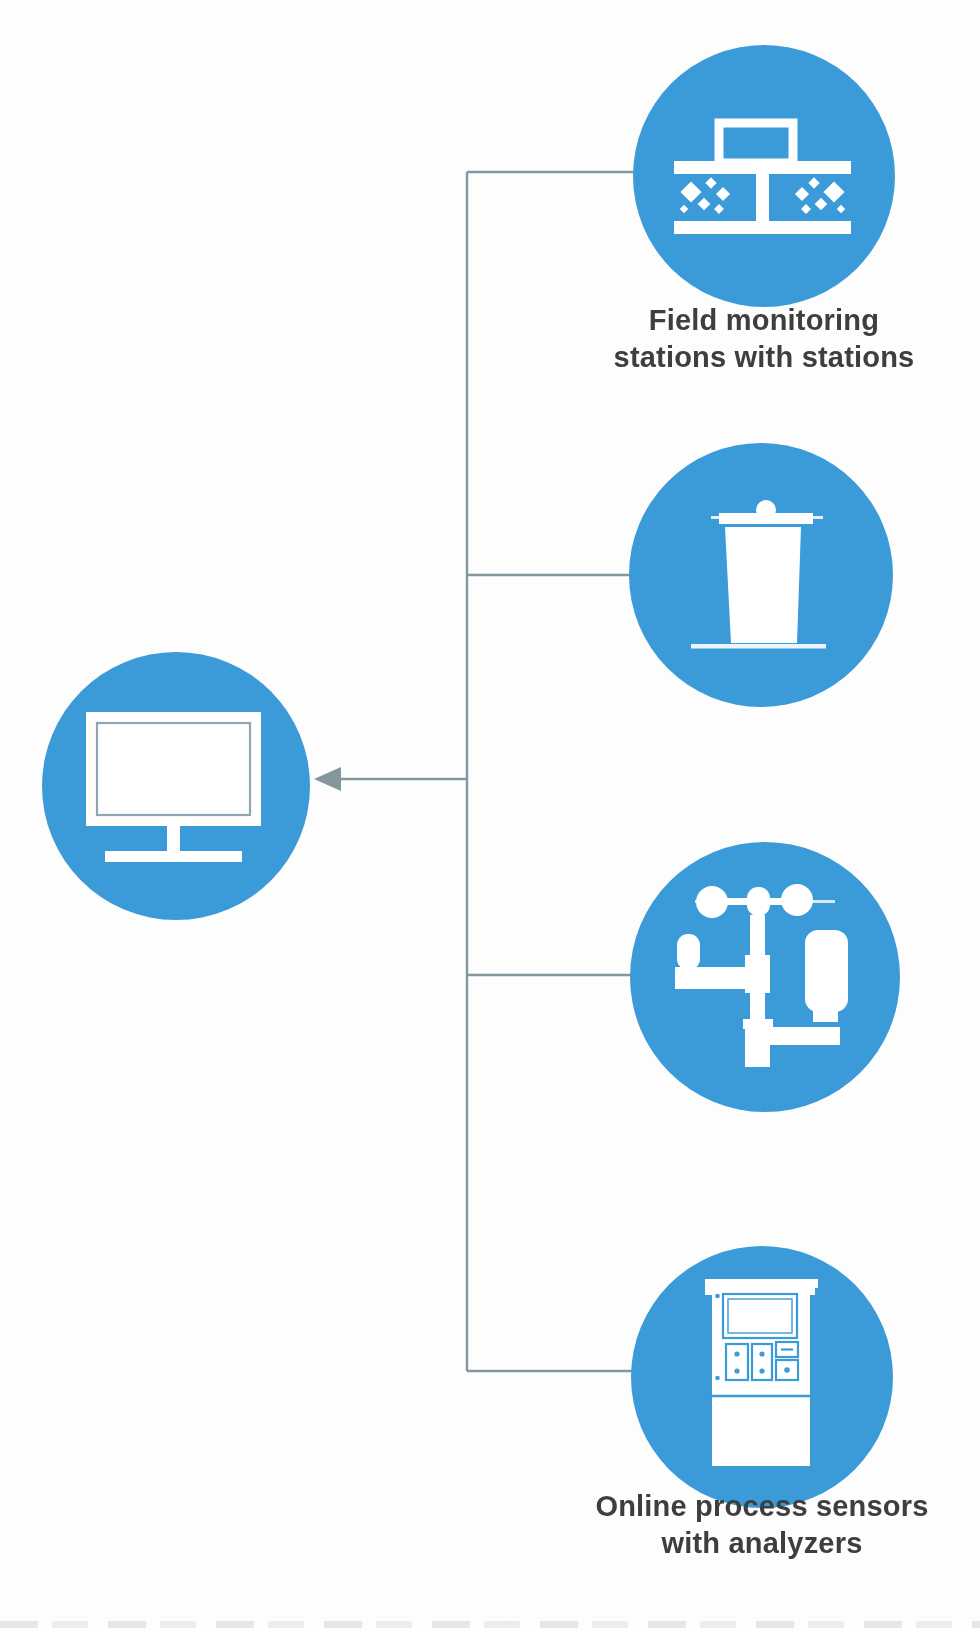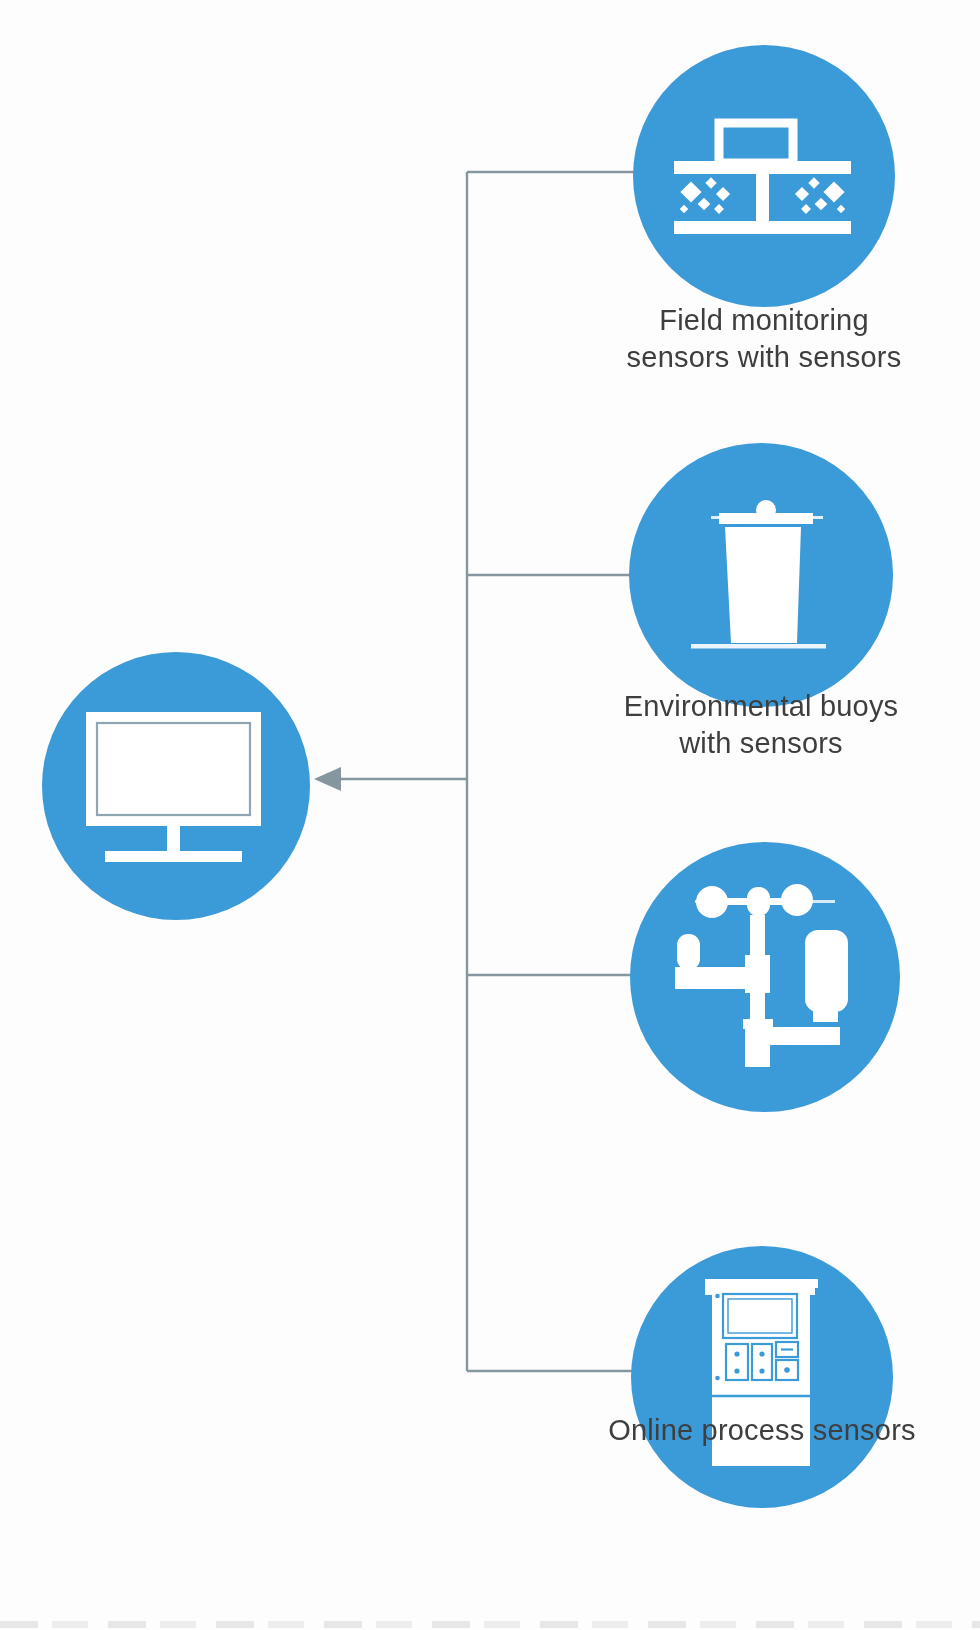--- a/index.html
+++ b/index.html
@@ -7,21 +7,21 @@
     position:relative;width:980px;height:1630px;background:#fdfdfd;overflow:hidden;
     font-family:"Liberation Sans",sans-serif;
   }
   .connectors{position:absolute;left:0;top:0;}
   .circle{
     position:absolute;border-radius:50%;background:#3b9ad8;
     display:flex;align-items:center;justify-content:center;
   }
   .label{
     position:absolute;text-align:center;color:#3e3e3e;
-    font-weight:400;font-size:29px;line-height:37px;letter-spacing:0.2px;
+    font-weight:700;font-size:29px;line-height:37px;letter-spacing:0.2px;
   }
   .bottom-strip{
     position:absolute;left:0;top:1621px;width:980px;height:7px;
     background:repeating-linear-gradient(90deg,
       rgba(175,180,184,0.30) 0 38px, rgba(255,255,255,0) 38px 52px,
       rgba(175,180,184,0.22) 52px 88px, rgba(255,255,255,0) 88px 108px);
   }
 </style>
 </head>
 <body>
@@ -66,35 +66,31 @@
         <rect x="136" y="63" width="8" height="8" transform="rotate(45 140 67)"></rect>
         <rect x="123" y="73" width="10" height="10" transform="rotate(45 128 78)"></rect>
         <rect x="142.5" y="83.5" width="9" height="9" transform="rotate(45 147 88)"></rect>
         <rect x="128.5" y="89.5" width="7" height="7" transform="rotate(45 132 93)"></rect>
         <rect x="164" y="90" width="6" height="6" transform="rotate(45 167 93)"></rect>
       </g>
     </svg>
   </div>
   <div class="label" style="left:564px;top:302px;width:400px;">
     <span>Field monitoring</span><br>
-    <span>sensors with sensors</span>
+    <span>stations with stations</span>
   </div>
 
   <div class="circle" style="left:629px;top:443px;width:264px;height:264px;">
     <svg width="140" height="150" viewBox="0 0 140 150">
       <circle cx="75" cy="10" r="10" fill="#ffffff"></circle>
       <rect x="20" y="16" width="112" height="3" fill="#ffffff" opacity="0.85"></rect>
       <rect x="28" y="13" width="94" height="11" fill="#ffffff"></rect>
       <polygon points="34,27 110,27 106,143 40,143" fill="#ffffff"></polygon>
       <rect x="0" y="144" width="135" height="4.5" fill="#ffffff" opacity="0.9"></rect>
     </svg>
-  </div>
-  <div class="label" style="left:561px;top:688px;width:400px;">
-    <span>Environmental buoys</span><br>
-    <span>with sensors</span>
   </div>
 
   <div class="circle" style="left:630px;top:842px;width:270px;height:270px;">
     <svg width="180" height="190" viewBox="0 0 180 190">
       <g fill="#ffffff">
         <rect x="20" y="18" width="140" height="3" opacity="0.8"></rect>
         <circle cx="37" cy="20" r="16"></circle>
         <circle cx="122" cy="18" r="16"></circle>
         <rect x="37" y="16" width="85" height="7"></rect>
         <rect x="72" y="5" width="23" height="29" rx="11"></rect>
@@ -131,18 +127,19 @@
         <circle cx="35" cy="77" r="2.6"></circle>
         <circle cx="35" cy="94" r="2.6"></circle>
         <circle cx="60" cy="77" r="2.6"></circle>
         <circle cx="60" cy="94" r="2.6"></circle>
         <circle cx="85" cy="93" r="2.8"></circle>
         <circle cx="15.5" cy="19" r="2.3"></circle>
         <circle cx="15.5" cy="101" r="2.3"></circle>
       </g>
     </svg>
   </div>
-  <div class="label" style="left:562px;top:1412px;width:400px;">
+  <div class="label" style="left:562px;top:1488px;width:400px;">
     <span>Online process sensors</span><br>
+    <span>with analyzers</span>
   </div>
 
   <div class="bottom-strip"></div>
 </div>
 
 </body></html>

